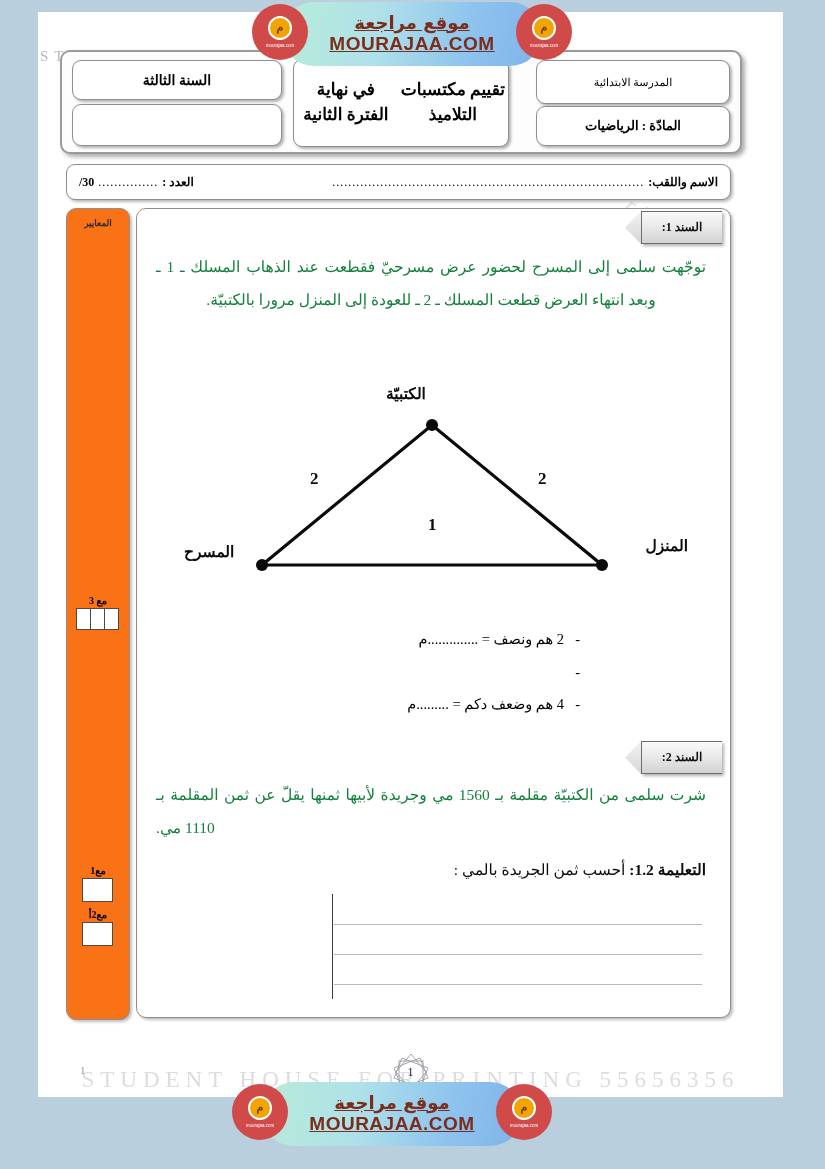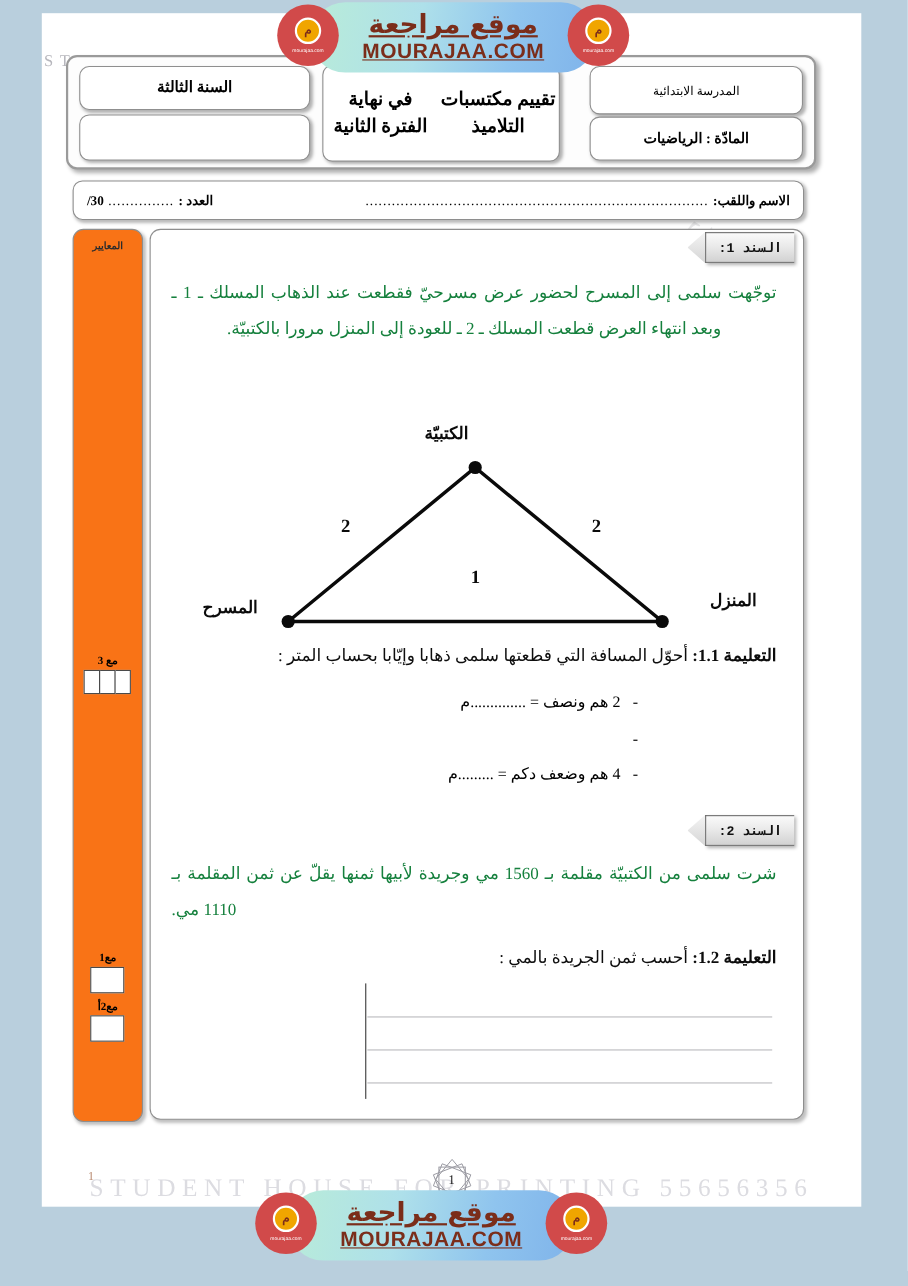--- a/index.html
+++ b/index.html
@@ -174,24 +174,23 @@
     border-radius: 10px;
     background: #ffffff;
     box-shadow: 2px 2px 3px rgba(0,0,0,0.25);
     z-index: 4;
     box-sizing: border-box;
   }
 
   
   .sanad {
     position: absolute;
-    height: 28px;
+    height: 33px;
     display: flex;
     align-items: stretch;
-    font-family: Liberation Mono, monospace;
   }
   .sanad-arrow {
     width: 16px;
     background: linear-gradient(to bottom,#f4f4f4,#d5d5d5);
     clip-path: polygon(100% 0, 100% 100%, 0 50%);
     border: 0;
   }
   .sanad-body {
     min-width: 60px;
     padding: 0 10px;
@@ -342,21 +341,21 @@
     position: absolute;
     left: 30px; top: 0;
     width: 260px; height: 64px;
     display: flex;
     flex-direction: column;
     align-items: center;
     justify-content: center;
     line-height: 1.15;
   }
   .promo .pt-ar {
-    font-size: 24px;
+    font-size: 18px;
     font-weight: 700;
     color: #7b2d1a;
     text-decoration: underline;
     font-family: "DejaVu Sans", "Liberation Sans", sans-serif;
   }
   .promo .pt-en {
     font-size: 19px;
     font-weight: 700;
     color: #7b2d1a;
     text-decoration: underline;
@@ -472,24 +471,20 @@
         <circle cx="432" cy="178" r="6" fill="#0a0a0a"></circle>
       </svg>
       <div class="fig-label" id="lbl-library">الكتبيّة</div>
       <div class="fig-label" id="lbl-theater">المسرح</div>
       <div class="fig-label" id="lbl-home">المنزل</div>
       <div class="fig-num" id="num-left">2</div>
       <div class="fig-num" id="num-right">2</div>
       <div class="fig-num" id="num-base">1</div>
     </div>
 
-    <div class="instr" id="instr11">
-      <b>التعليمة 1.1:</b>
-      <span>أحوّل المسافة التي قطعتها سلمى ذهابا وإيّابا بحساب المتر :</span>
-    </div>
 
     <div id="conv-list">
       <div class="row">
         <span class="bullet">-</span>
         <span>2 هم ونصف =  ..............م</span>
       </div>
       <div class="row">
         <span class="bullet">-</span>
       </div>
       <div class="row">

